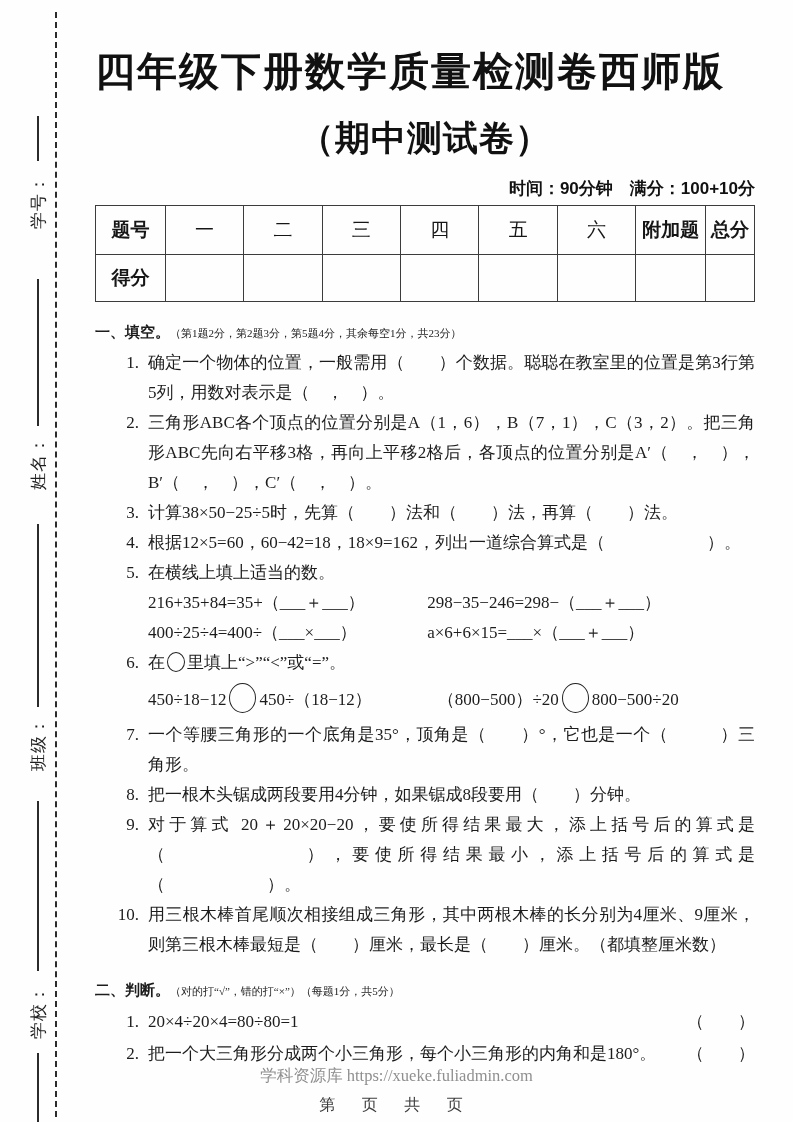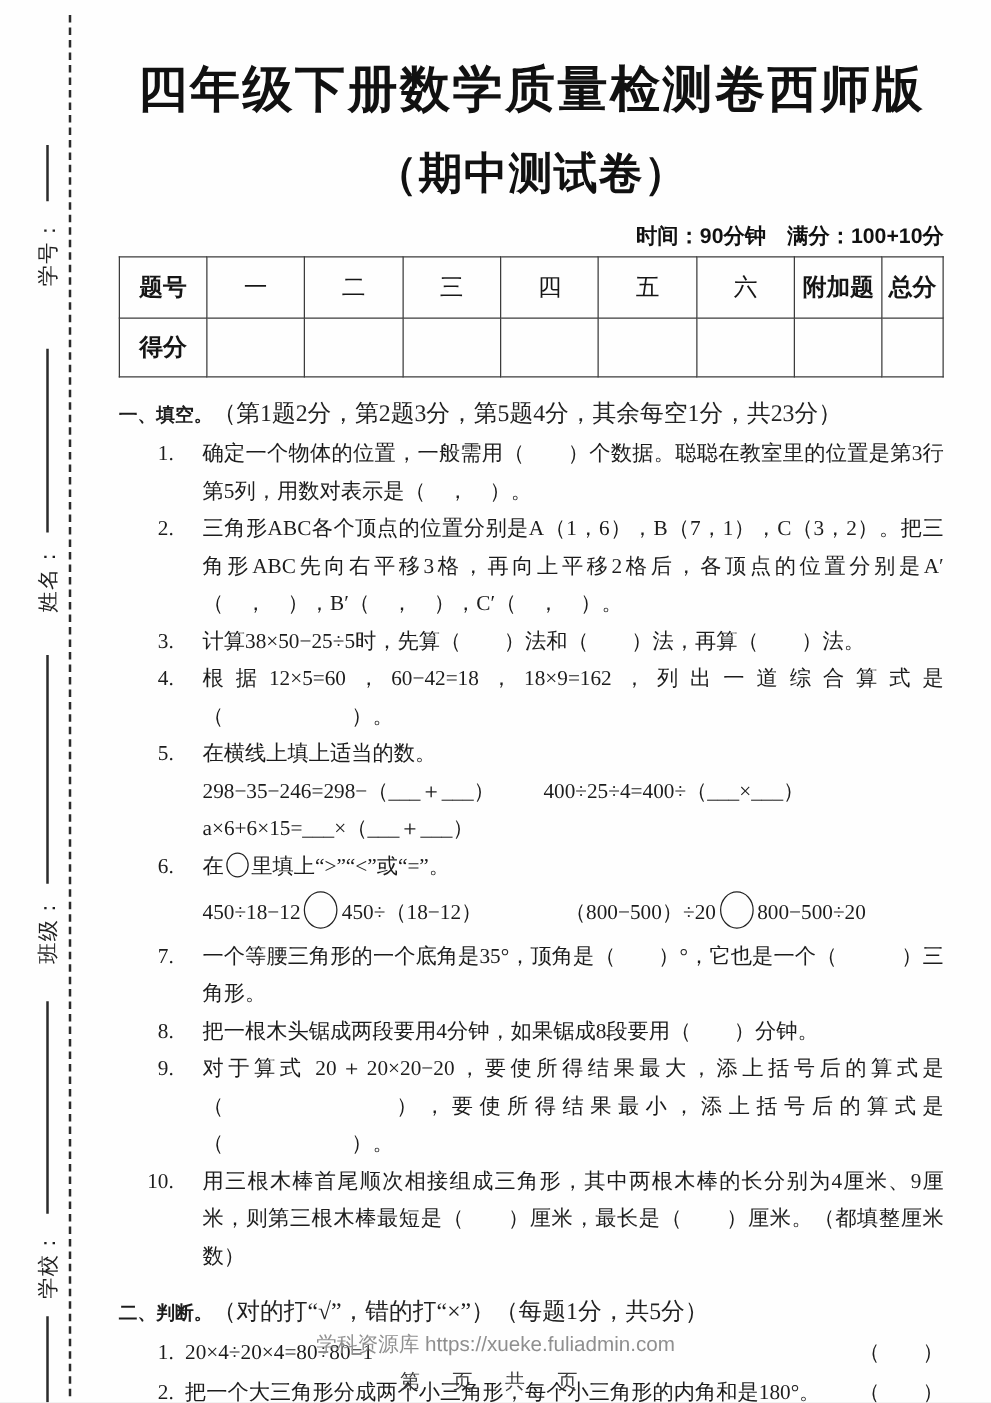--- a/index.html
+++ b/index.html
@@ -18,55 +18,55 @@
   .sidebar-rot .blank{height:0;border-bottom:2px solid #2b2b2b;}
   .b-lead{width:69px;}
   .b-school{width:170px;margin-left:14px;}
   .b-class{width:183px;margin-left:10px;}
   .b-name{width:147px;margin-left:10px;}
   .b-id{width:45px;margin-left:14px;}
   .sb-label{margin-left:14px;letter-spacing:1px;}
   .sb-label.l2{margin-left:30px;} .sb-label.l3{margin-left:34px;} .sb-label.l4{margin-left:50px;}
 
   .content{position:absolute;left:95px;top:20px;width:660px;}
-  .title{margin:24px 0 0;text-align:center;font-family:"Liberation Sans","DejaVu Sans",sans-serif;
+  .title{margin:24px 0 0;font-family:"Liberation Sans","DejaVu Sans",sans-serif;
     font-weight:900;font-size:40px;letter-spacing:2px;color:#111;}
   .subtitle{margin:16px 0 0;text-align:center;font-family:"Liberation Sans","DejaVu Sans",sans-serif;
     font-weight:900;font-size:35px;letter-spacing:1px;color:#111;}
   .meta{margin-top:15px;text-align:right;font-weight:700;font-size:17px;
     font-family:"Liberation Sans","DejaVu Sans",sans-serif;color:#111;}
 
   table.score-table{width:100%;border-collapse:collapse;margin-top:5px;table-layout:fixed;}
   table.score-table td{border:1.5px solid #3c3c3c;text-align:center;vertical-align:middle;
     font-size:19px;color:#161616;}
   tr.r-head td{height:46px;} tr.r-score td{height:44px;}
   td.hd{font-family:"Liberation Sans","DejaVu Sans",sans-serif;font-weight:600;font-size:18px;}
   td.cn{font-family:"Liberation Serif","DejaVu Serif",serif;font-size:20px;}
 
   .sec-head{margin-top:15px;line-height:30px;}
   .sec-title{font-family:"Liberation Sans","DejaVu Sans",sans-serif;font-weight:800;font-size:15px;}
-  .sec-note{font-size:19px;color:#222;}
+  .sec-note{font-size:11px;color:#222;}
   .q{display:flex;line-height:30px;font-size:17px;}
   .qnum{flex:0 0 44px;text-align:right;padding-right:9px;}
-  .qbody{flex:1;text-align:justify;margin-left:14px;}
+  .qbody{flex:1;text-align:justify;}
   .grid2{display:grid;grid-template-columns:46% 54%;}
   .compare{display:flex;align-items:center;height:42px;}
   .compare .pair2{margin-left:66px;}
   .circle{display:inline-block;width:25px;height:28px;border:1.7px solid #222;
     border-radius:50%;vertical-align:-8px;margin:0 3px;background:#fefefe;}
   .circle.small{width:16px;height:18px;vertical-align:-4px;margin:0 2px;}
   .sqbox{display:inline-block;width:21px;height:23px;border:1.7px solid #222;
     vertical-align:-6px;margin:0 4px;background:#fefefe;}
   .judge{display:flex;line-height:32px;font-size:17px;}
   .judge .ans{margin-left:auto;}
 
   .footer{position:absolute;left:0;right:0;bottom:6px;text-align:center;}
-  .source{color:#8f8f8f;font-size:16.5px;font-family:Liberation Sans, sans-serif;}
+  .source{color:#8f8f8f;font-size:16.5px;font-family:Liberation Serif, serif;}
   .pageinfo{color:#3c3c3c;font-size:16px;letter-spacing:11px;margin-top:8px;
-    font-family:Liberation Serif, serif;}
+    font-family:Liberation Sans, sans-serif;}
 </style>
 </head>
 <body>
 
 <div class="sheet">
 
   <div class="binding-line"></div>
 
   <div class="sidebar-rot">
     <span class="blank b-lead"></span>
@@ -146,20 +146,21 @@
     <div class="q">
       <span class="qnum">4.</span>
       <span class="qbody">根据12×5=60，60−42=18，18×9=162，列出一道综合算式是（　　　　　　）。</span>
     </div>
 
     <div class="q">
       <span class="qnum">5.</span>
       <span class="qbody">
         <div>在横线上填上适当的数。</div>
         <div class="grid2">
+          <span>216+35+84=35+（___＋___）</span>
           <span>298−35−246=298−（___＋___）</span>
           <span>400÷25÷4=400÷（___×___）</span>
           <span>a×6+6×15=___×（___＋___）</span>
         </div>
       </span>
     </div>
 
     <div class="q">
       <span class="qnum">6.</span>
       <span class="qbody">

